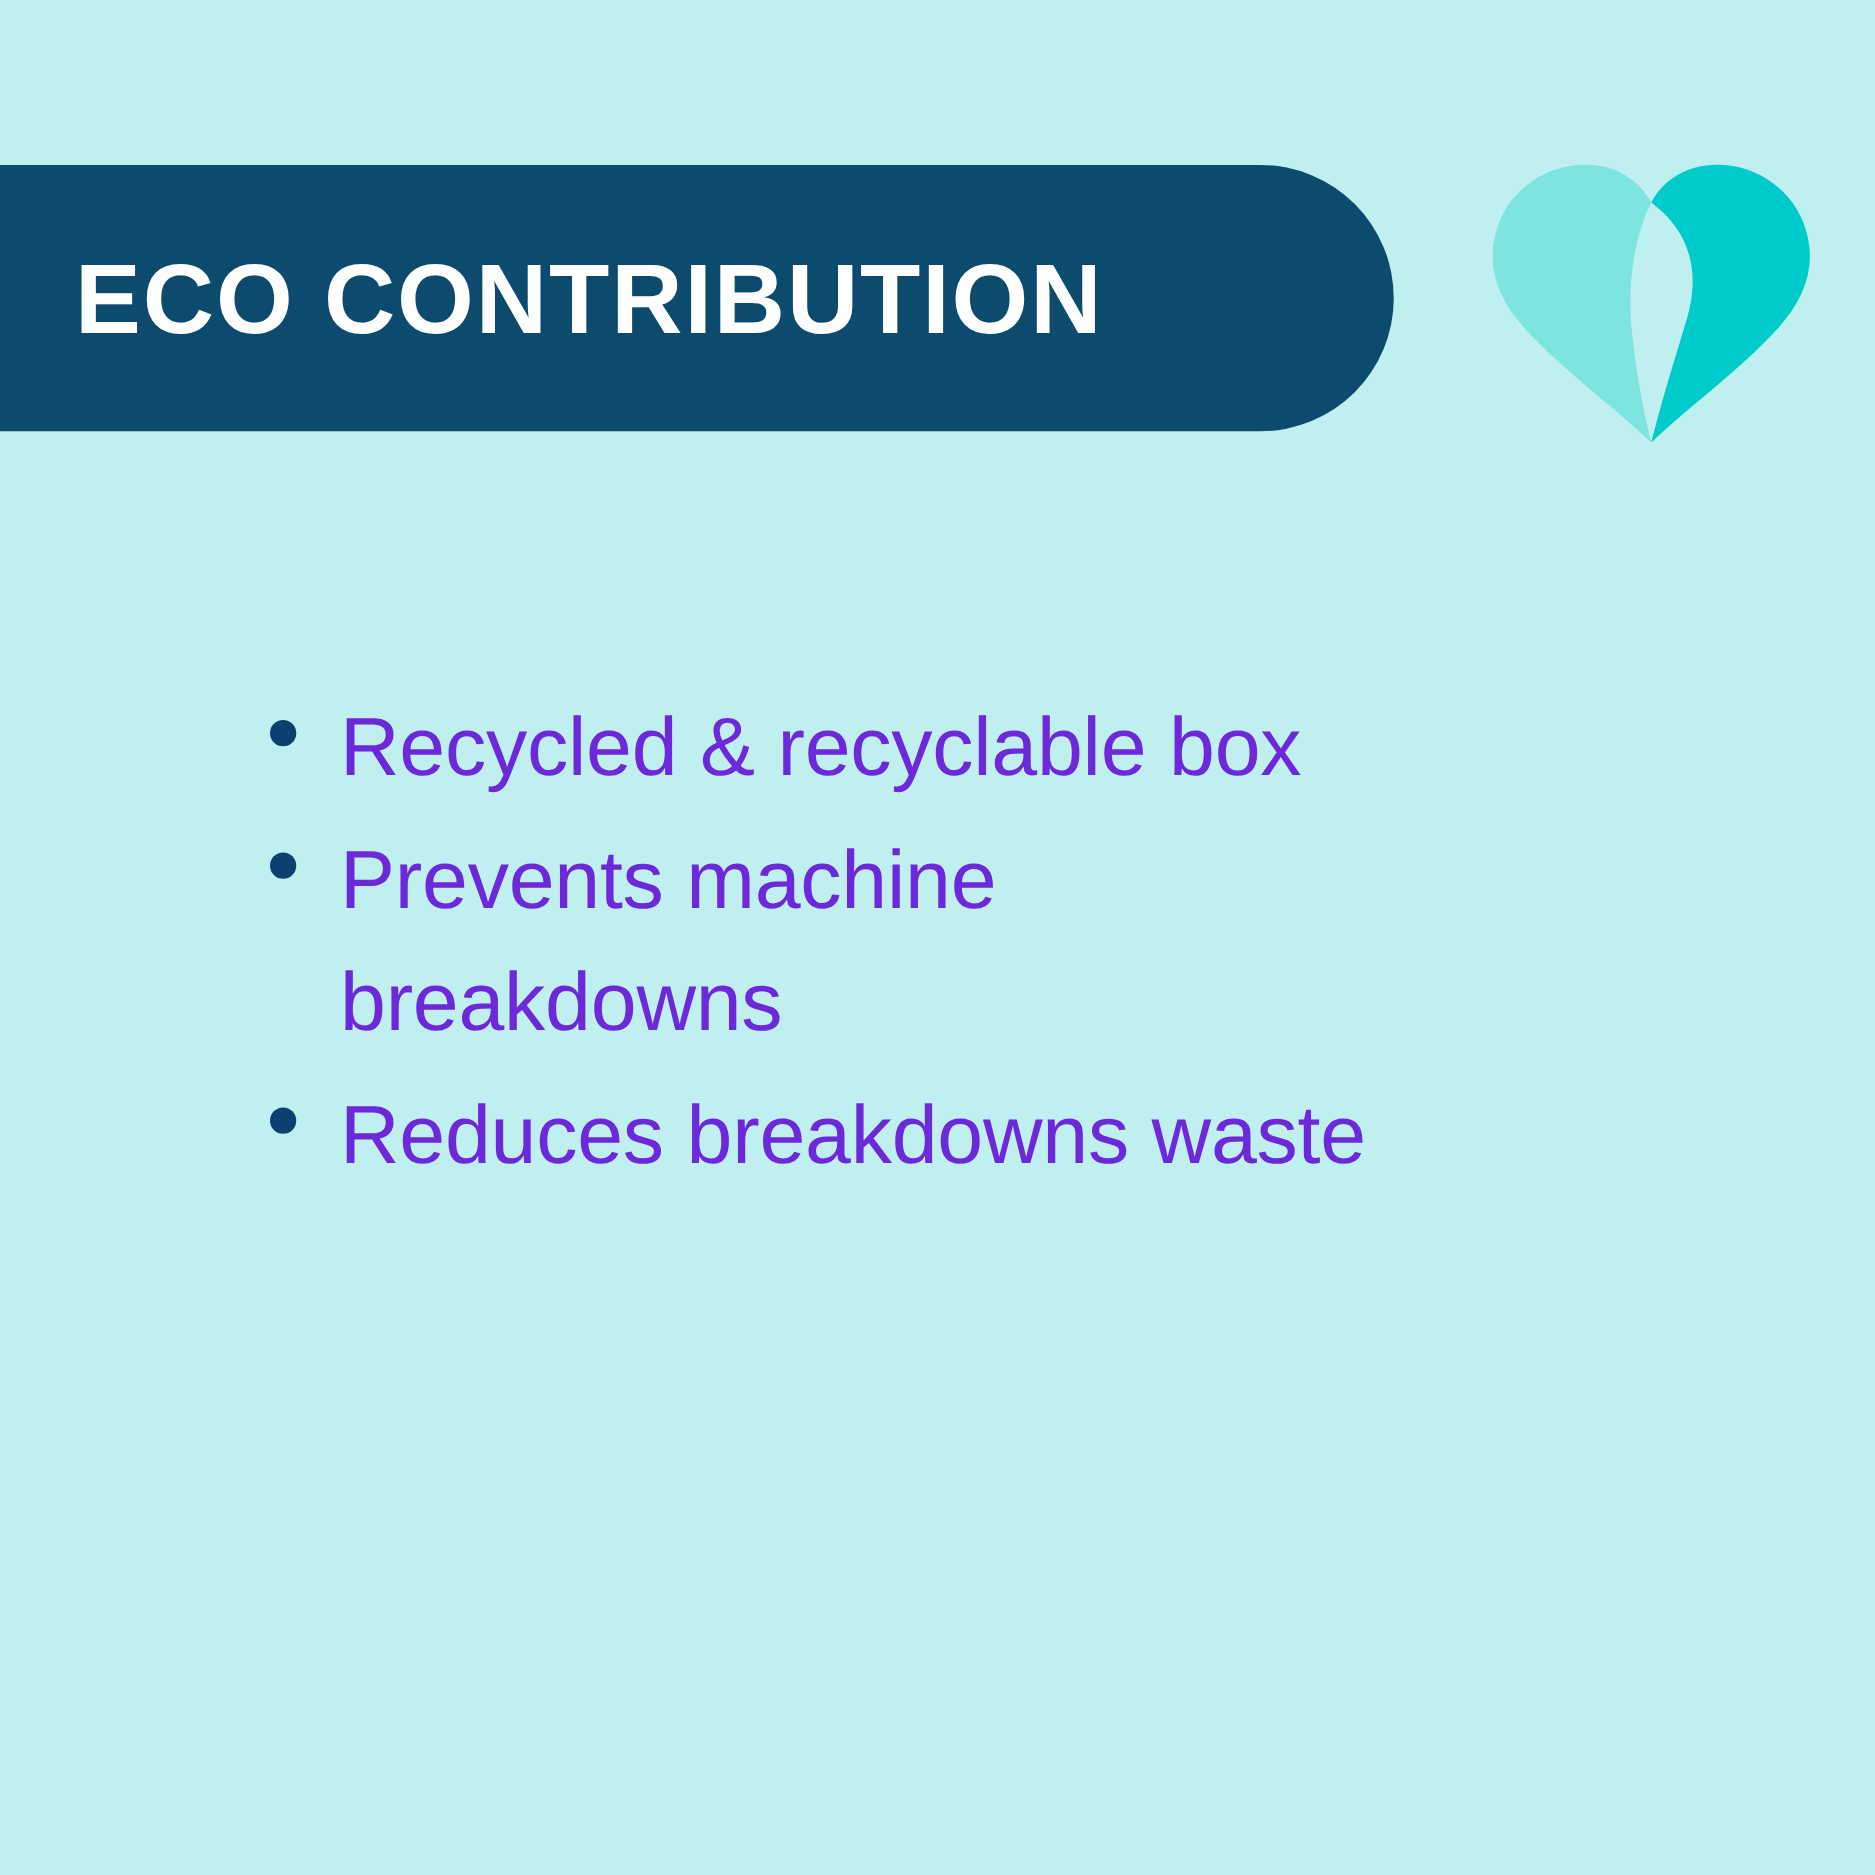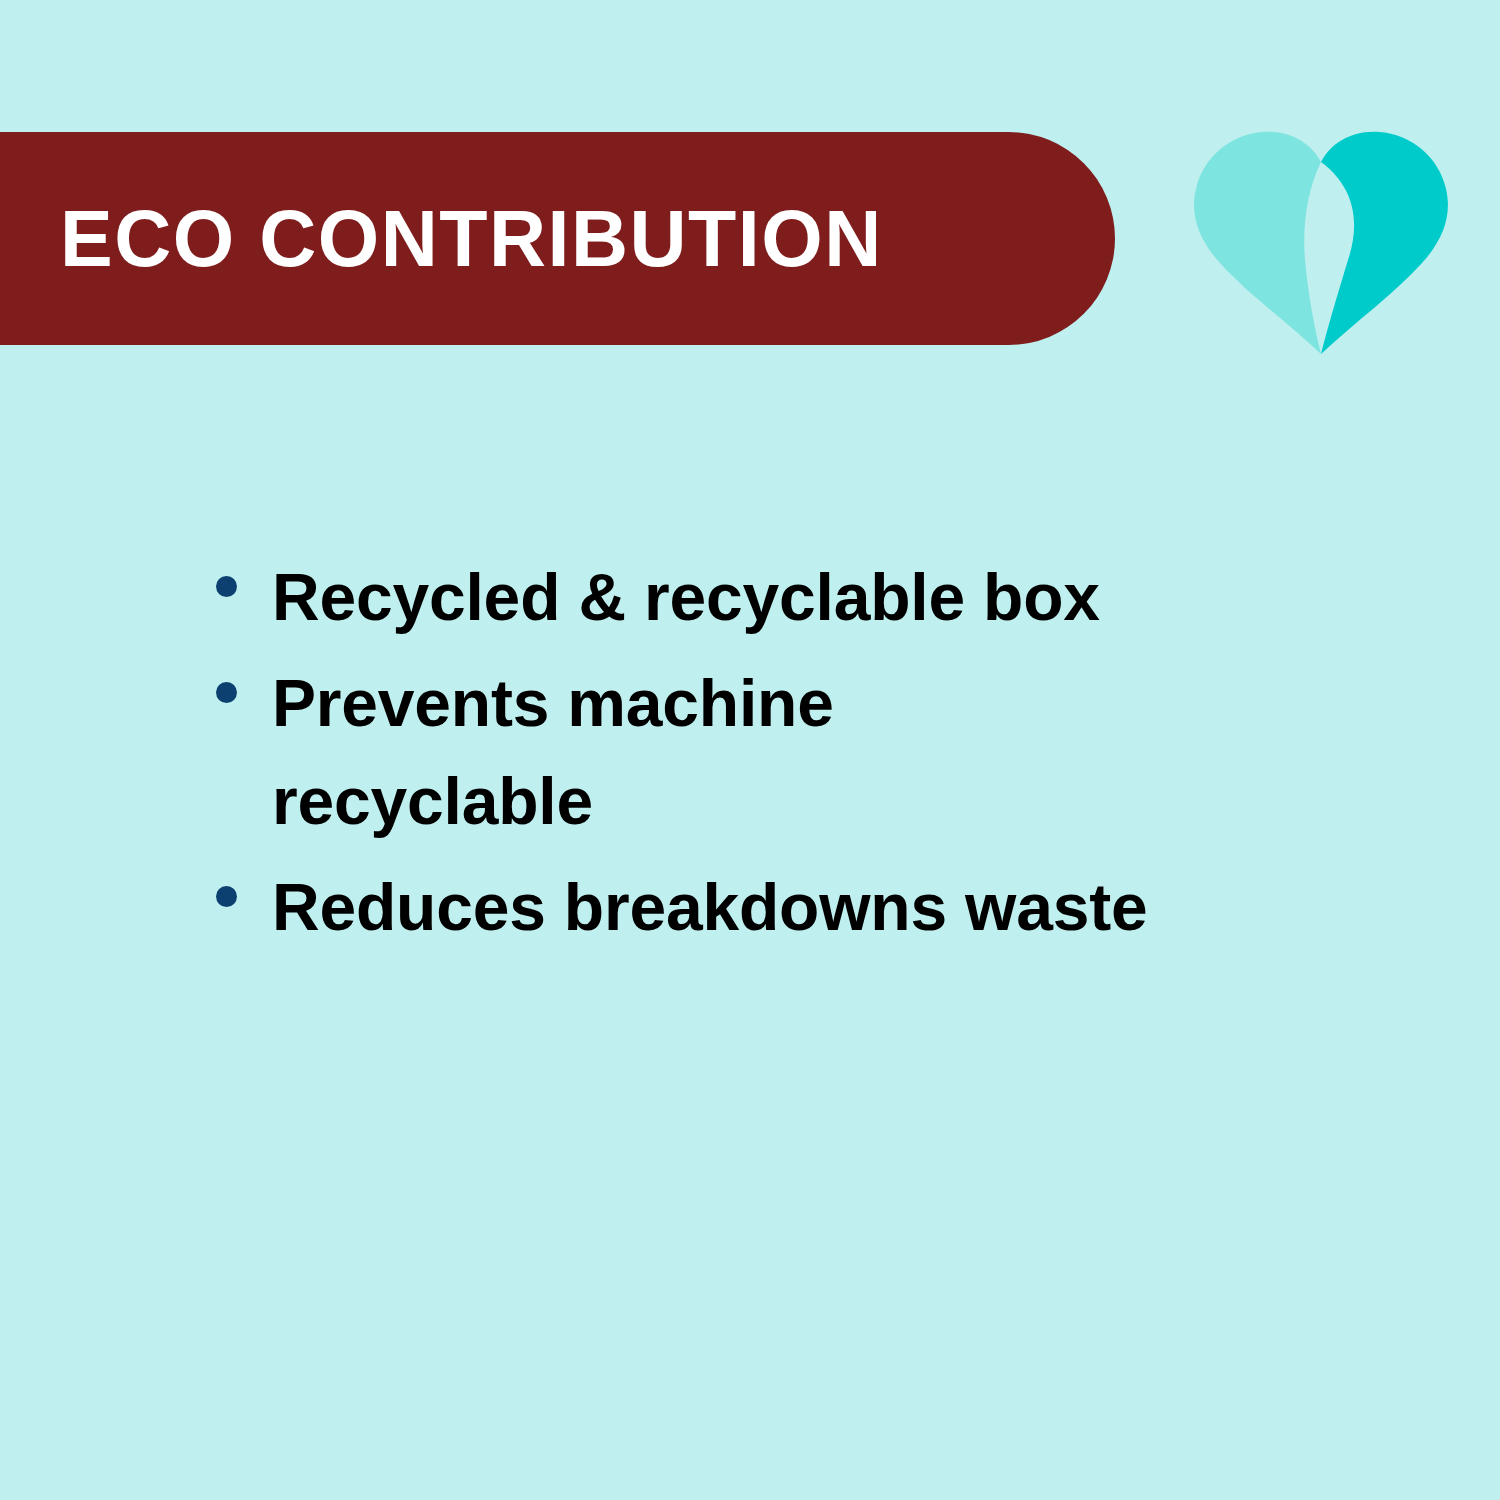--- a/index.html
+++ b/index.html
@@ -20,21 +20,21 @@
     overflow: hidden;
   }
 
   
   .header-banner {
     position: absolute;
     left: 0;
     top: 132px;
     width: 1115px;
     height: 213px;
-    background: #7f1d1d;
+    background: #0c4a6e;
     border-top-right-radius: 110px;
     border-bottom-right-radius: 110px;
     border-top-left-radius: 0;
     border-bottom-left-radius: 0;
     display: flex;
     align-items: center;
   }
   .header-title {
     color: #ffffff;
     font-family: "Liberation Sans", sans-serif;
@@ -69,23 +69,23 @@
     top: 548px;
     width: 1060px;
     margin: 0;
     padding: 0;
     list-style: none;
   }
   .benefit-item {
     position: relative;
     padding-left: 56px;
     margin: 0 0 8px 0;
-    color: #000000;
+    color: #6d28d9;
     font-family: "Liberation Sans", sans-serif;
-    font-weight: bold;
+    font-weight: normal;
     font-size: 66px;
     line-height: 98px;
     letter-spacing: -0.2px;
   }
   .benefit-item:last-child {
     margin-bottom: 0;
   }
   .benefit-bullet {
     position: absolute;
     left: 0;
@@ -133,21 +133,21 @@
     </svg>
   </div>
 
   <ul class="benefits-list">
     <li class="benefit-item">
       <span class="benefit-bullet"></span>
       <span class="benefit-text">Recycled &amp; recyclable box</span>
     </li>
     <li class="benefit-item wrap">
       <span class="benefit-bullet"></span>
-      <span class="benefit-text">Prevents machine recyclable</span>
+      <span class="benefit-text">Prevents machine breakdowns</span>
     </li>
     <li class="benefit-item">
       <span class="benefit-bullet"></span>
       <span class="benefit-text">Reduces breakdowns waste</span>
     </li>
   </ul>
 
 </div>
 
 </body></html>

